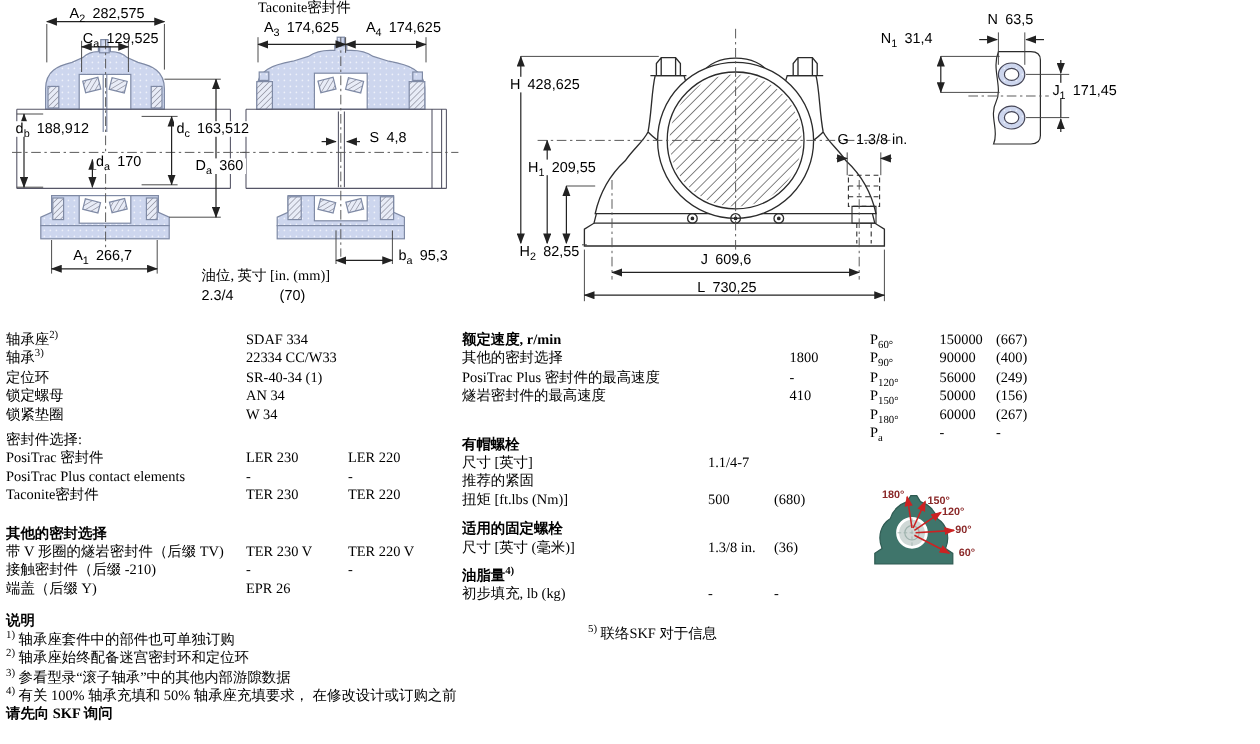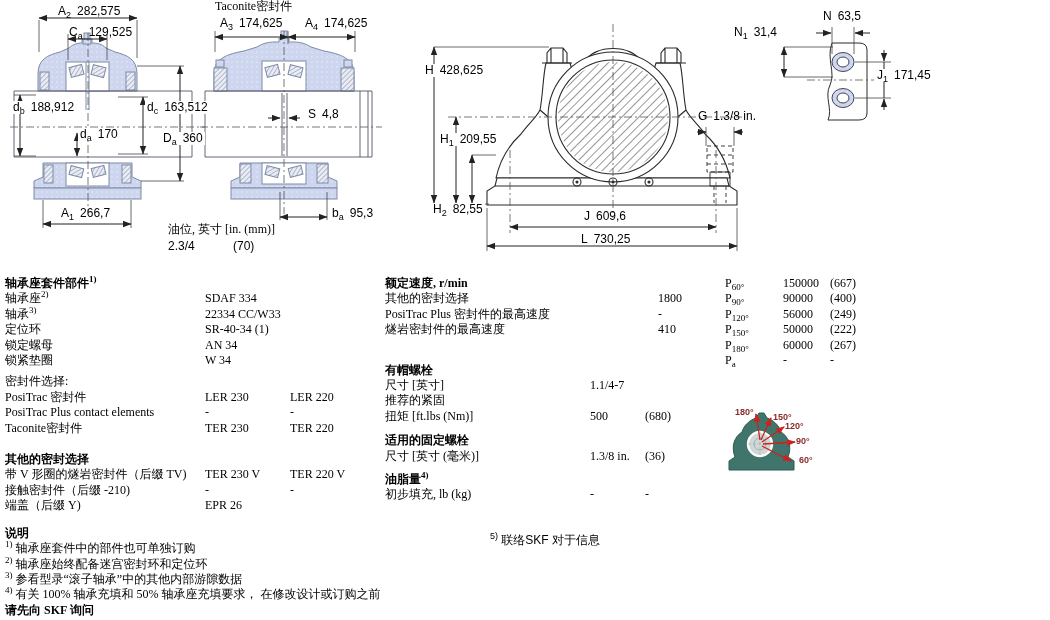--- a/index.html
+++ b/index.html
@@ -25,22 +25,22 @@
   sub{font-size:9px;line-height:0}
   .c1{left:5px;top:276px;width:378px}
   .c1 .l{width:200px}.c1 .v1{width:85px}
   .c2{left:385px;top:276px;width:330px}
   .c2 .l{width:205px}.c2 .v1{width:55px}
   .c2 .wl{width:273px}
   .c3{left:725px;top:276px;width:320px}
   .c3 .l{width:58px}.c3 .v1{width:47px}
   .sp6{height:6px}.sp8{height:8px}.sp9{height:9px}.sp12{height:12px}
   .sp16{height:16px}.sp25{height:25px}
-  .fn5{position:absolute;left:490px;top:532px;font-size:12px;
-       font-family:Liberation Sans, sans-serif}
+  .fn5{position:absolute;left:490px;top:520px;font-size:12px;
+       font-family:Liberation Serif, serif}
   .ang{position:absolute;font-size:9px;font-weight:bold;color:#8b2a2a;
        font-family:"Liberation Sans",sans-serif}
 </style>
 </head>
 <body>
 
 <div id="stage">
 
 <svg class="art" width="1050" height="620" viewBox="0 0 1050 620">
   <defs>
@@ -254,21 +254,20 @@
 <div class="dim" style="left:734px;top:26px"><span>N</span><sub>1</sub><span class="dv">31,4</span></div>
 <div class="dim bg" style="left:875px;top:69px"><span>J</span><sub>1</sub><span class="dv">171,45</span></div>
 
 <span class="ang" style="left:735px;top:407px">180°</span>
 <span class="ang" style="left:773px;top:412px">150°</span>
 <span class="ang" style="left:785px;top:421px">120°</span>
 <span class="ang" style="left:796px;top:436px">90°</span>
 <span class="ang" style="left:799px;top:455px">60°</span>
 
 <div class="col c1">
-  <div class="hd"><span>轴承座套件部件</span><sup>1)</sup></div>
   <div class="row">
         <span class="l"><span>轴承座</span><sup>2)</sup></span>
         <span class="v1 v">SDAF 334</span>
       </div>
   <div class="row">
         <span class="l"><span>轴承</span><sup>3)</sup></span>
         <span class="v1 v">22334 CC/W33</span>
       </div>
   <div class="row">
         <span class="l"><span>定位环</span></span>
@@ -380,21 +379,21 @@
         <span class="v2 v">(400)</span>
       </div>
   <div class="row">
         <span class="l v"><span>P</span><sub>120°</sub></span>
         <span class="v1 v">56000</span>
         <span class="v2 v">(249)</span>
       </div>
   <div class="row">
         <span class="l v"><span>P</span><sub>150°</sub></span>
         <span class="v1 v">50000</span>
-        <span class="v2 v">(222)</span>
+        <span class="v2 v">(156)</span>
       </div>
   <div class="row">
         <span class="l v"><span>P</span><sub>180°</sub></span>
         <span class="v1 v">60000</span>
         <span class="v2 v">(267)</span>
       </div>
   <div class="row">
         <span class="l v"><span>P</span><sub>a</sub></span>
         <span class="v1 v">-</span>
         <span class="v2 v">-</span>

